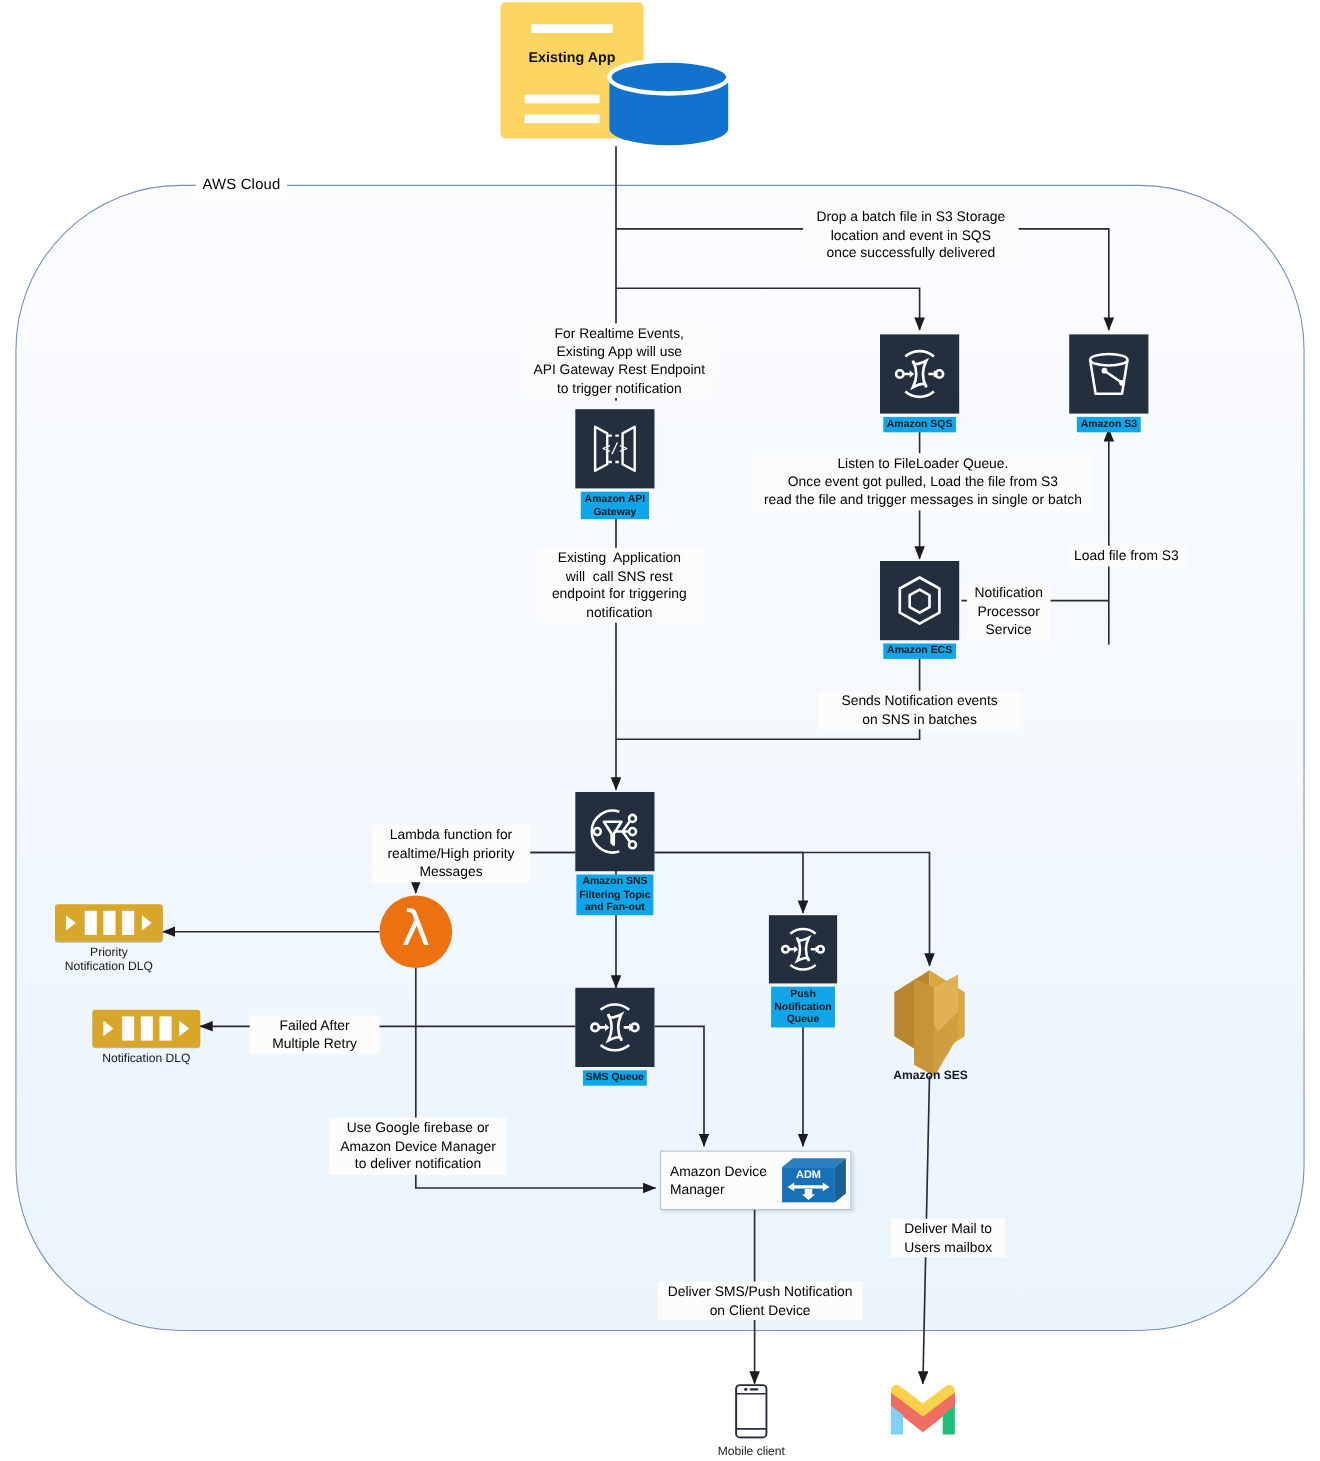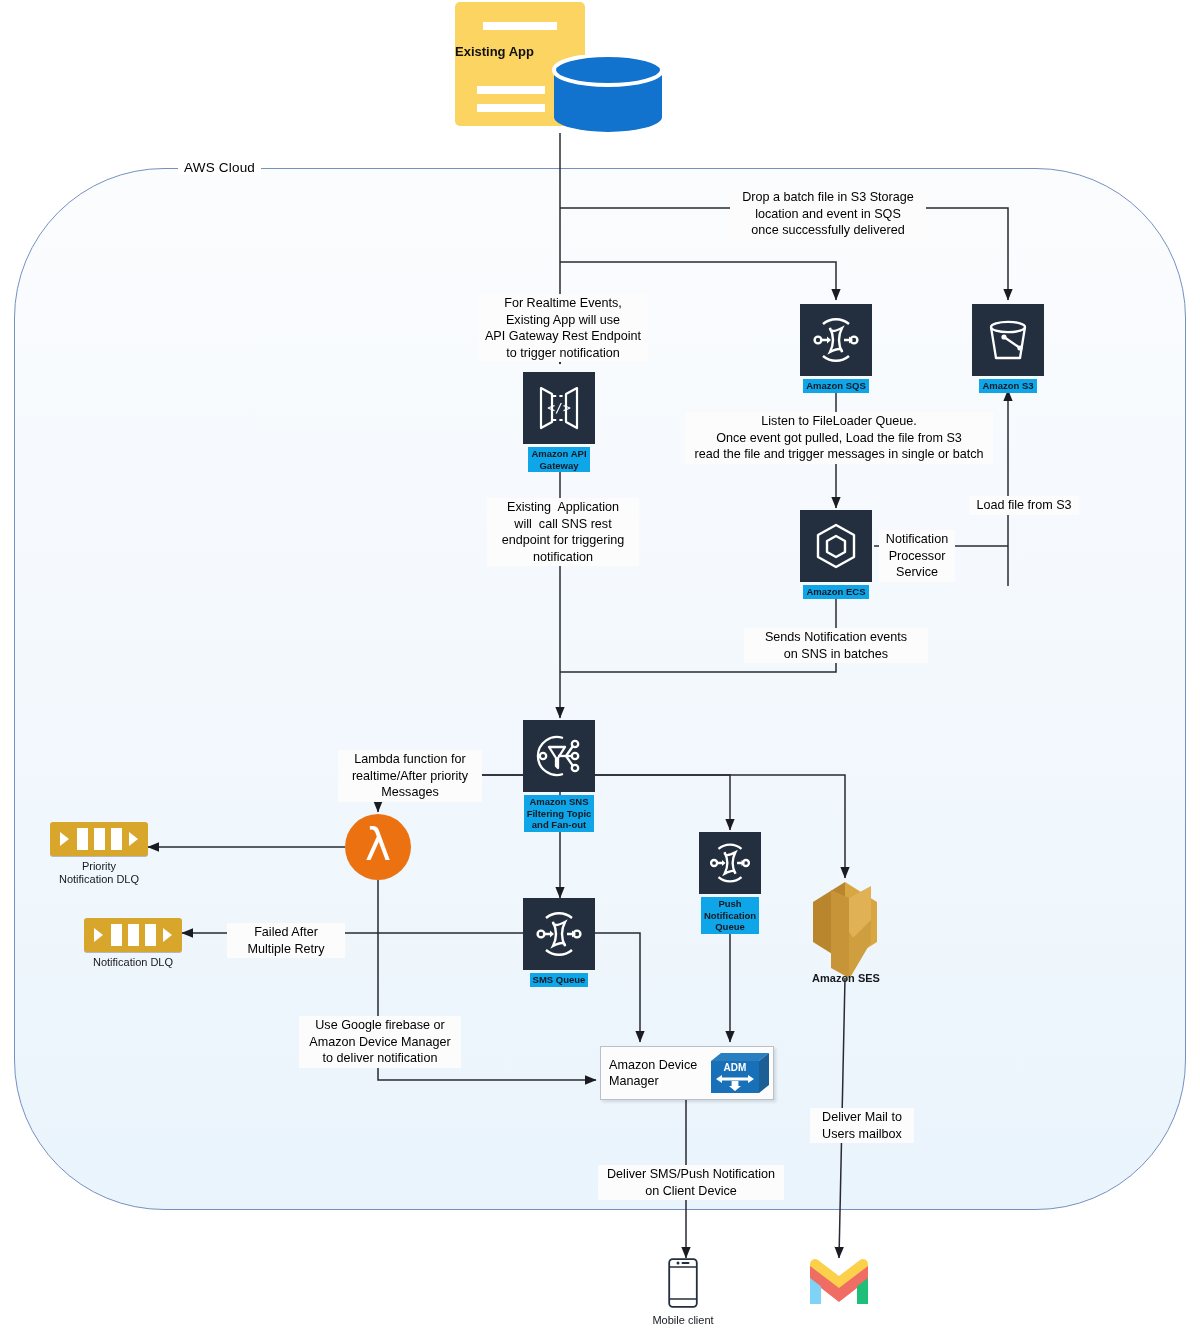--- a/index.html
+++ b/index.html
@@ -28,21 +28,21 @@
   .chip{position:absolute;background:#fcfcfc;font-size:12.6px;line-height:16.5px;
         text-align:center;color:#000;padding:1px 3px;white-space:pre;}
 
   
   .exapp{position:absolute;left:455px;top:2px;width:130px;height:124px;
          background:#fcd462;border-radius:5px;}
   .exapp .bar{position:absolute;background:#fff;height:8px;}
   .exapp .t1{left:28px;top:20px;width:74px;}
   .exapp .t2{left:22px;top:84px;width:68px;}
   .exapp .t3{left:22px;top:102px;width:68px;}
-  .exapp .name{position:absolute;left:0;top:42px;width:130px;text-align:left;
+  .exapp .name{position:absolute;left:0;top:42px;width:130px;text-align:center;
         font-size:13px;font-weight:bold;color:#111;}
   .db{position:absolute;left:551px;top:55px;width:114px;height:78px;}
 
   
   .dlq-ico{width:98px;height:34px;background:#d8a62b;border-radius:3px;position:relative;
            box-shadow:0 1px 0 rgba(0,0,0,.25);}
   .dlq-ico .bar{position:absolute;top:6px;width:11px;height:22px;background:#fff;}
   .dlq-ico .b1{left:27px;} .dlq-ico .b2{left:44px;} .dlq-ico .b3{left:61px;}
   .dlq-ico .tri{position:absolute;top:10px;width:0;height:0;
         border-top:7px solid transparent;border-bottom:7px solid transparent;}
@@ -160,21 +160,21 @@
 will  call SNS rest
 endpoint for triggering
 notification</div>
   <div class="chip" style="left:879px;top:530px;width:70px;">Notification
 Processor
 Service</div>
   <div class="chip" style="left:969px;top:496px;width:104px;">Load file from S3</div>
   <div class="chip" style="left:744px;top:628px;width:178px;">Sends Notification events
 on SNS in batches</div>
   <div class="chip" style="left:338px;top:750px;width:138px;">Lambda function for
-realtime/After priority
+realtime/High priority
 Messages</div>
   <div class="chip" style="left:227px;top:923px;width:112px;">Failed After
 Multiple Retry</div>
   <div class="chip" style="left:299px;top:996px;width:156px;margin-top:20px;">Use Google firebase or
 Amazon Device Manager
 to deliver notification</div>
   <div class="chip" style="left:598px;top:1165px;width:180px;">Deliver SMS/Push Notification
 on Client Device</div>
   <div class="chip" style="left:810px;top:1108px;width:98px;">Deliver Mail to
 Users mailbox</div>

